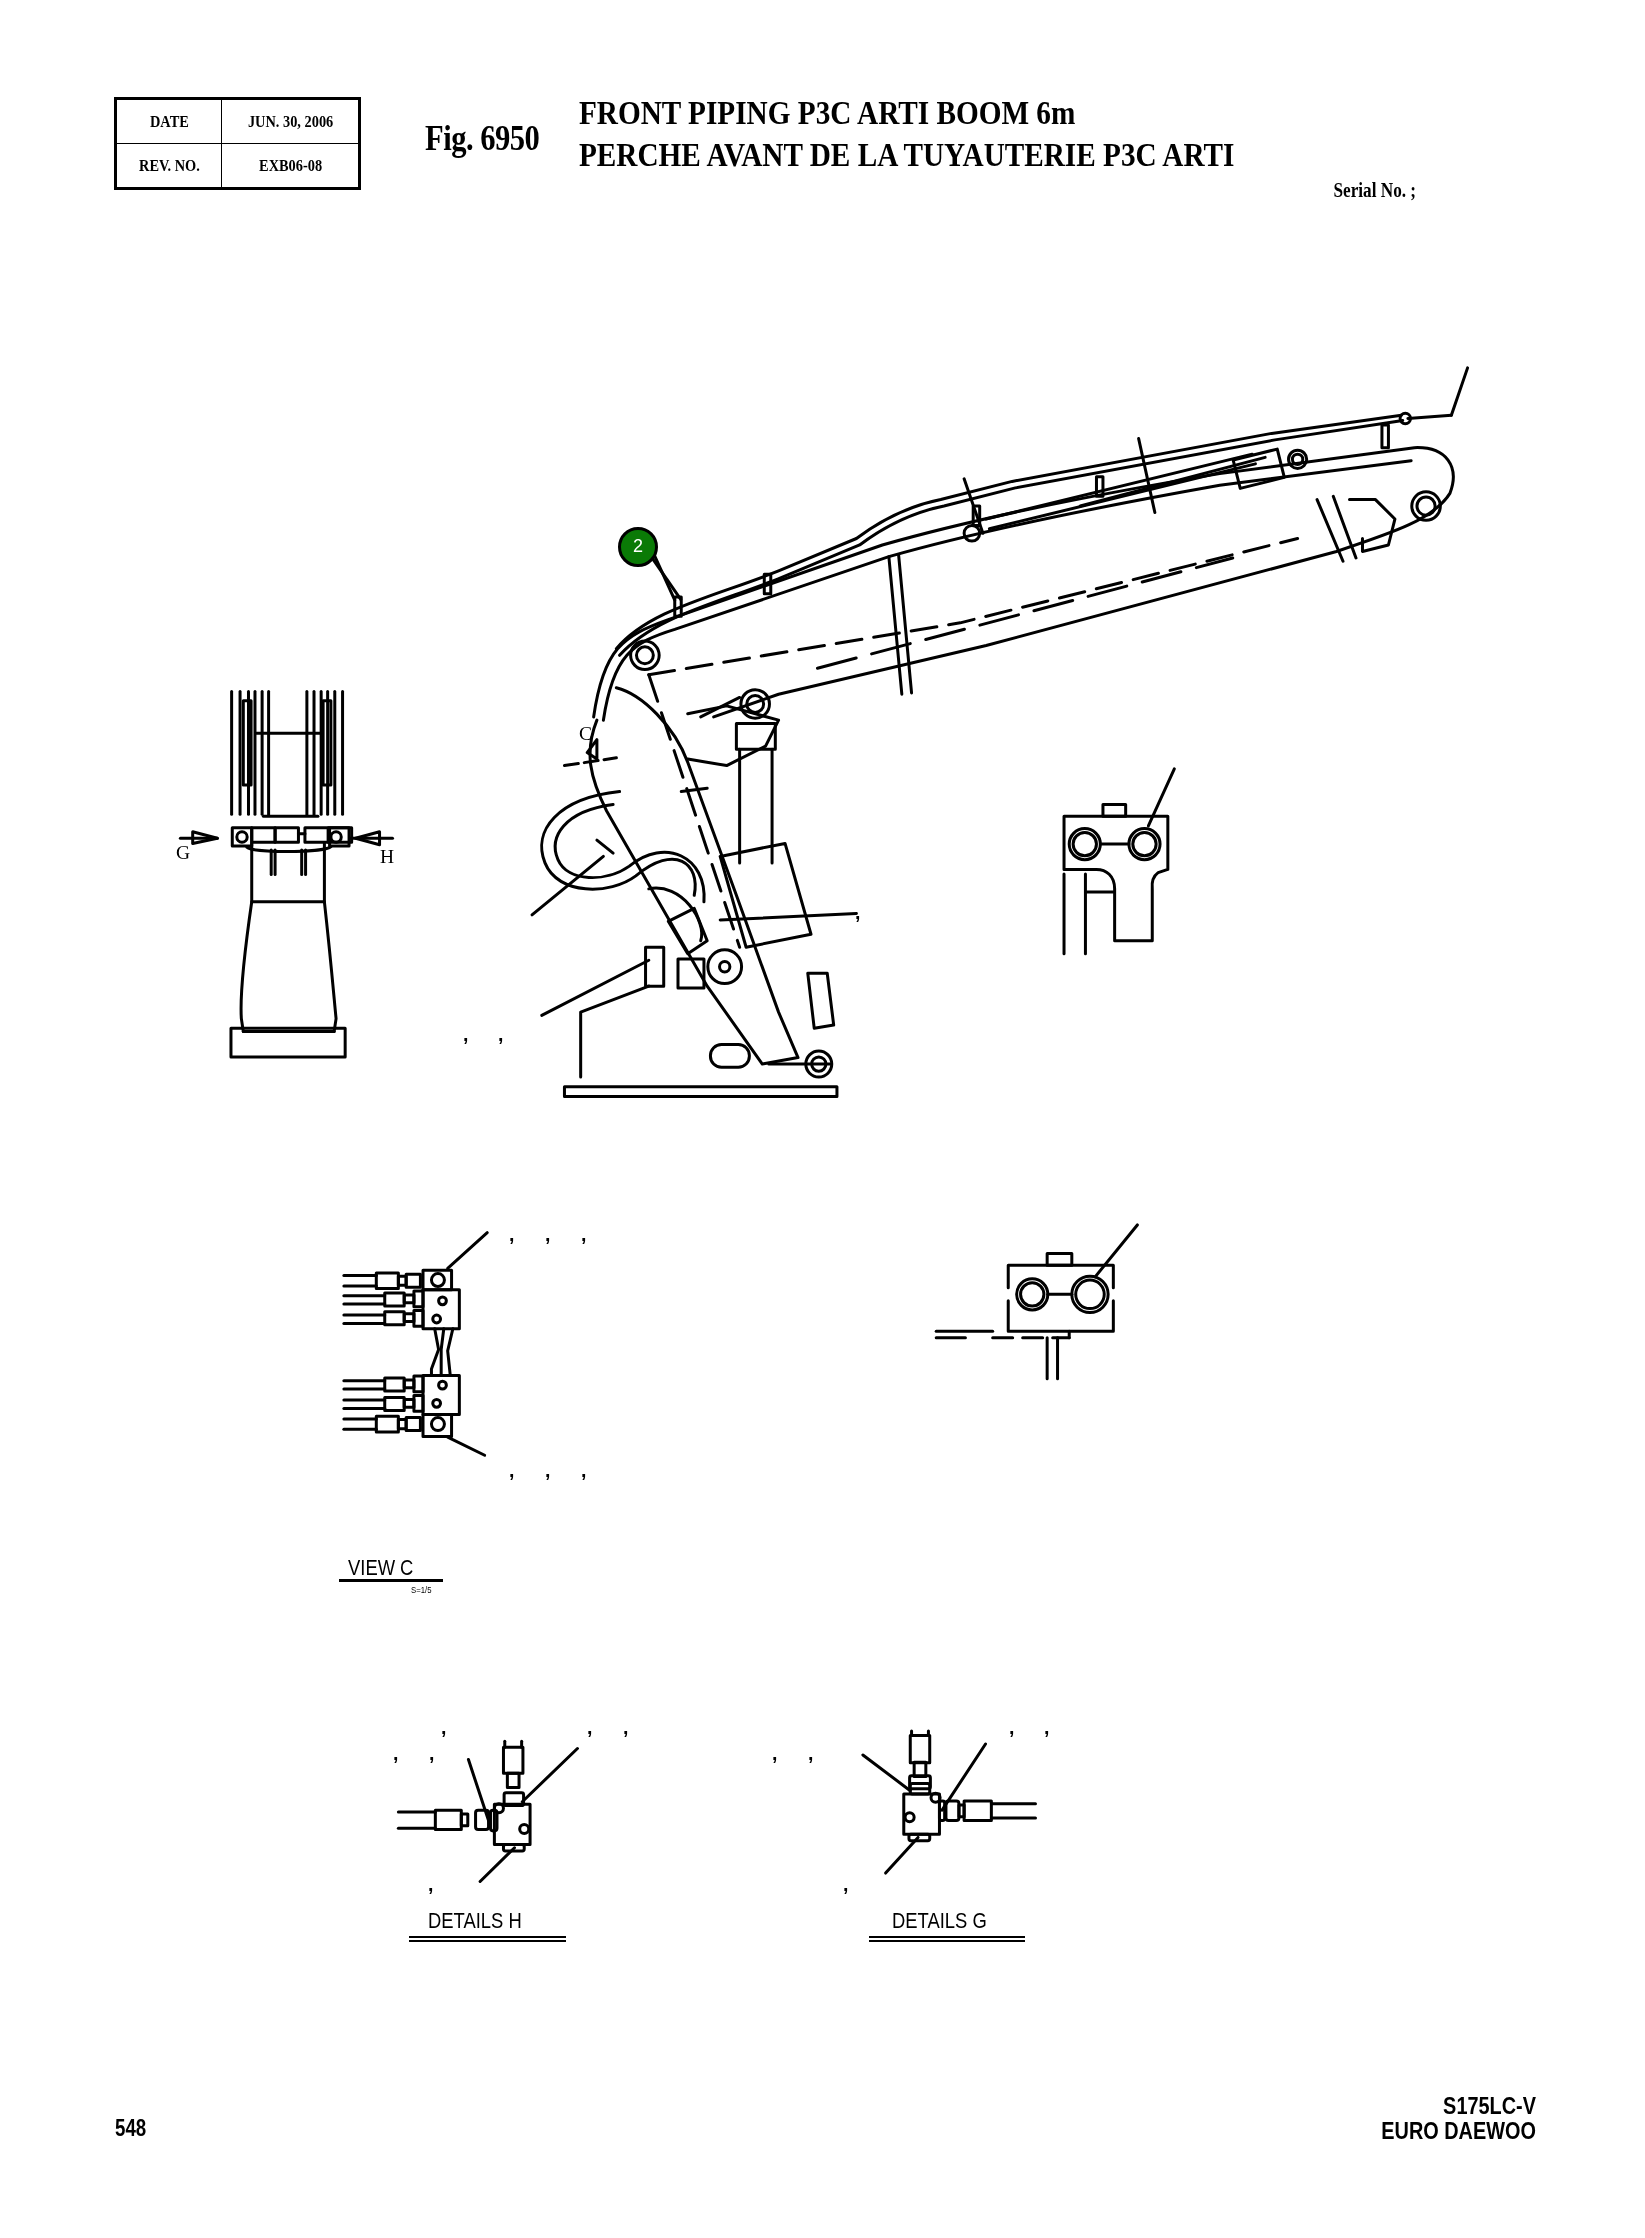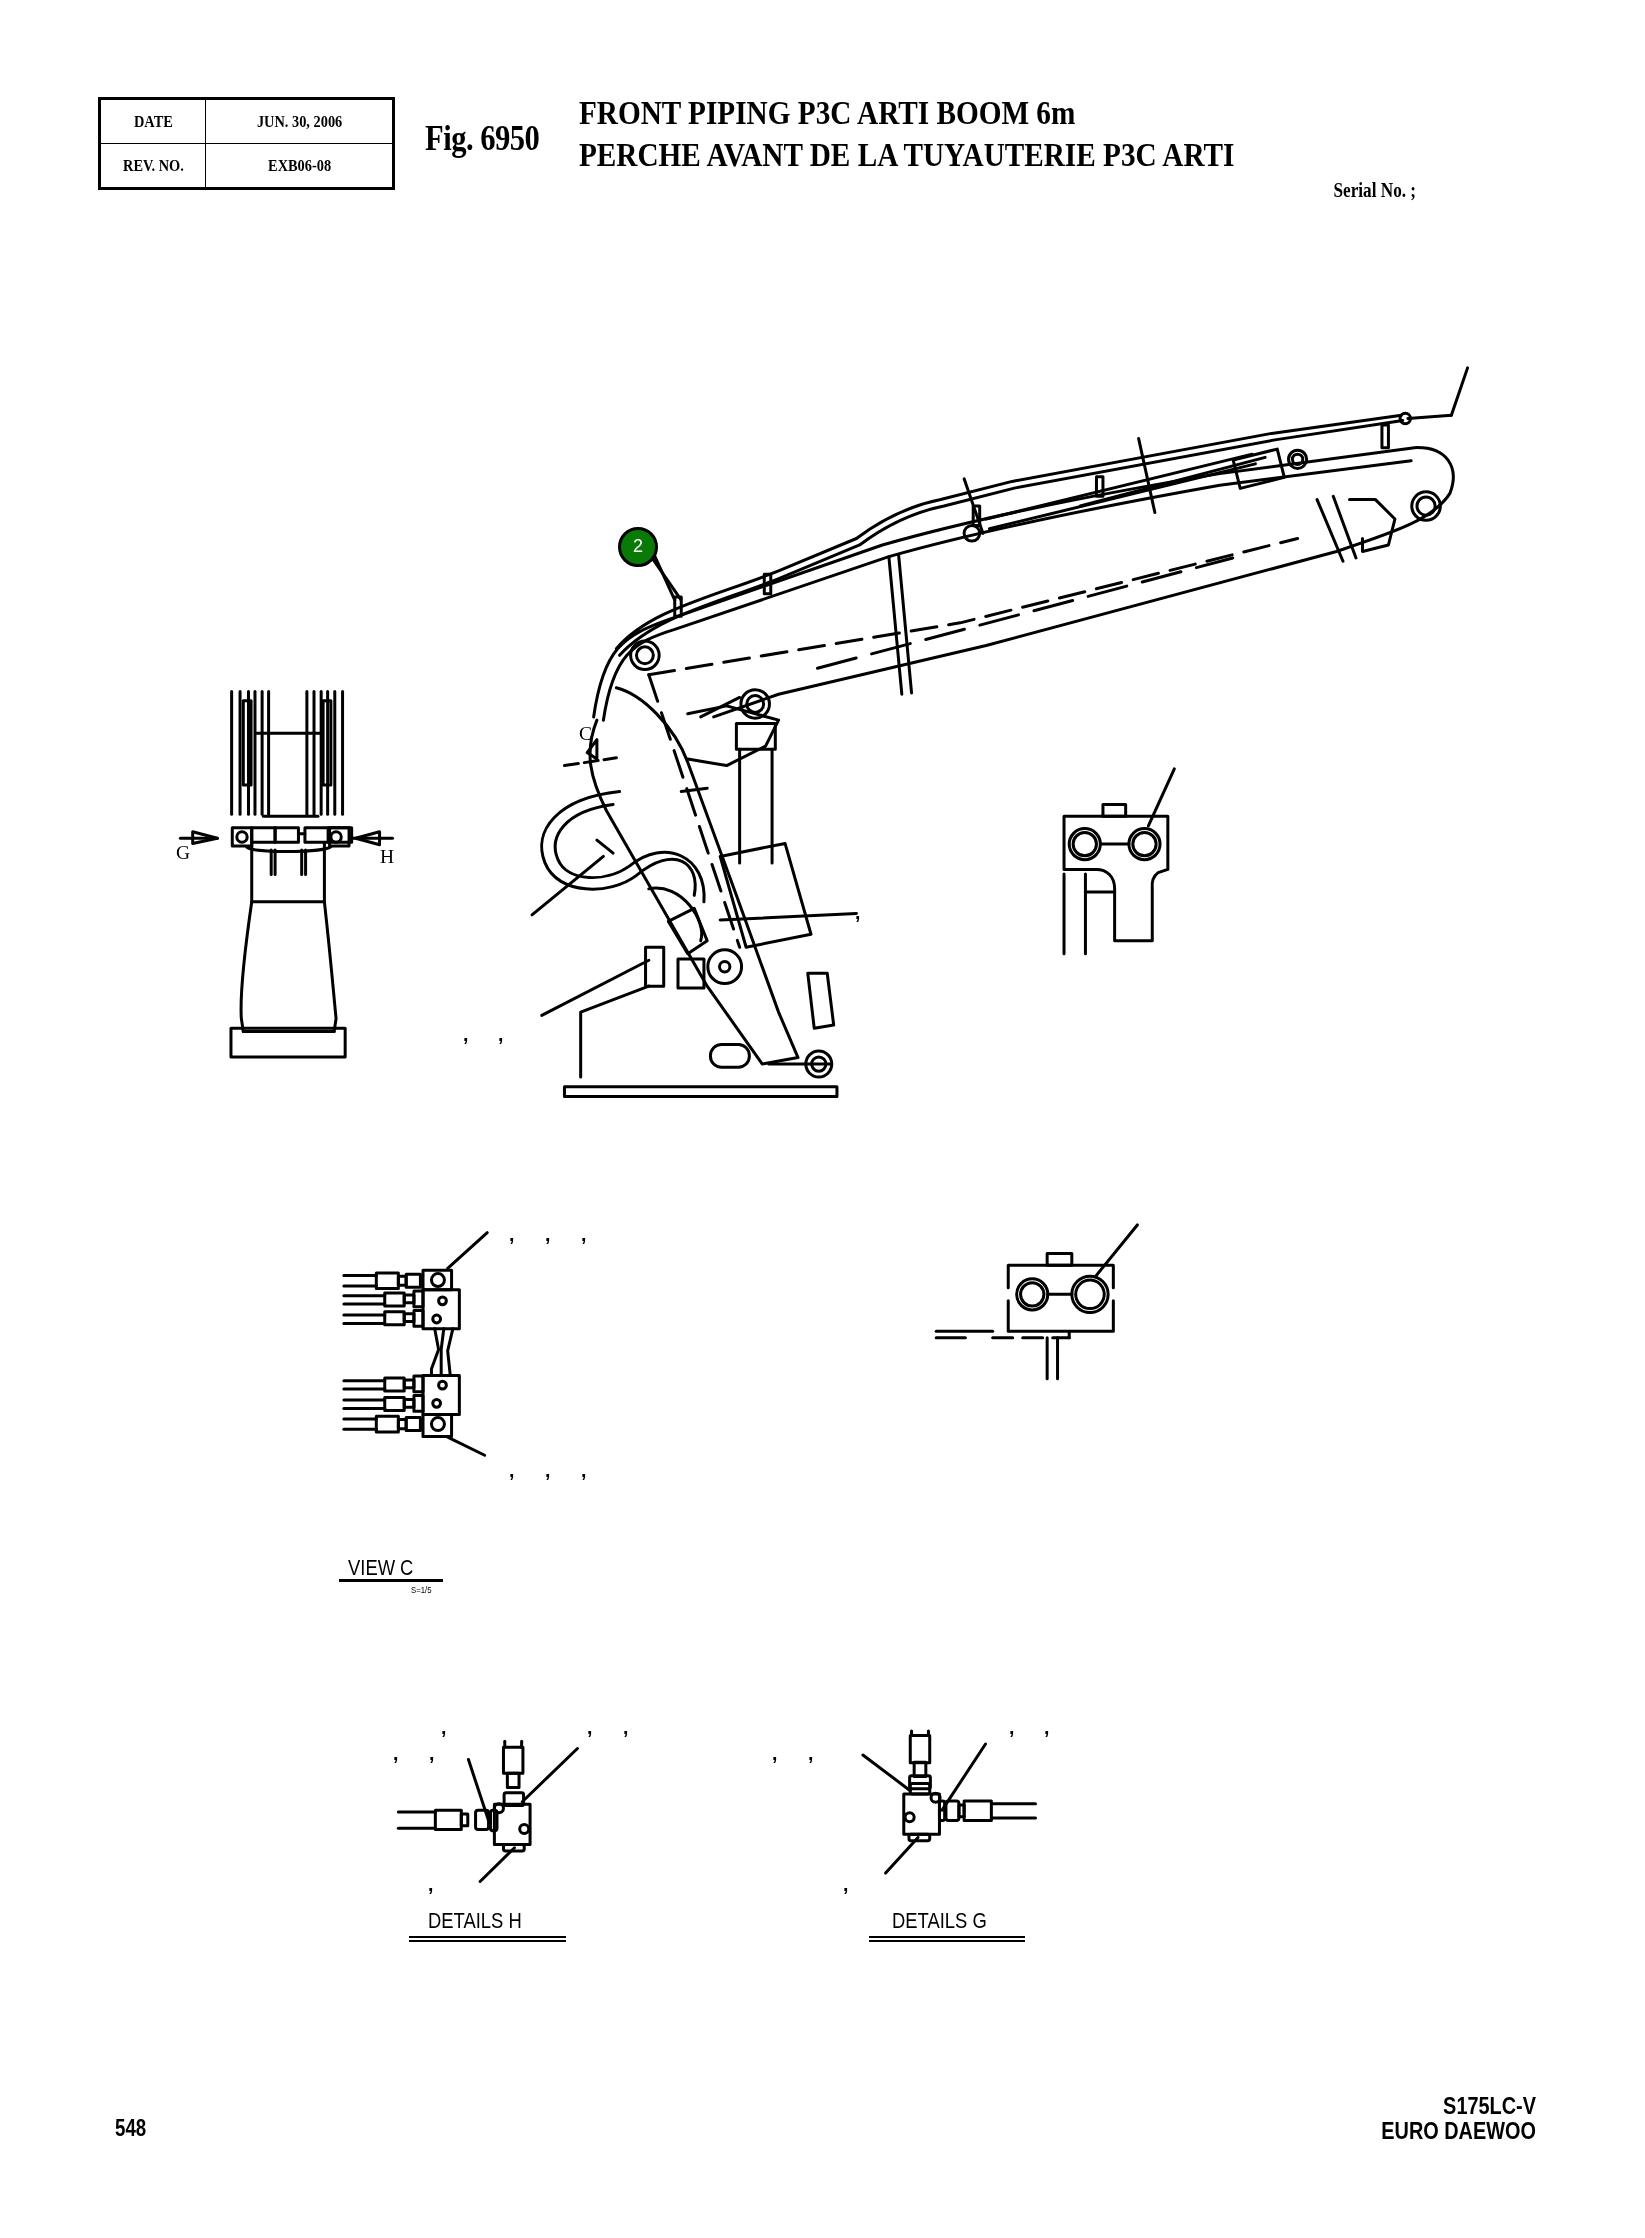--- a/index.html
+++ b/index.html
@@ -1,18 +1,18 @@
 <!DOCTYPE html>
 <html style="font-size:10.4px"><head>
 <meta charset="utf-8">
 <style>
   html, body { margin:0; padding:0; background:#ffffff; }
   body { width:1646px; height:2239px; position:relative; overflow:hidden; font-family:"Liberation Serif", serif; color:#000; }
   .abs { position:absolute; }
-  .rev-table { position:absolute; left:98px; top:97px; width:297px; height:93px; border:3.2px solid #000; box-sizing:border-box; border-collapse:collapse; }
+  .rev-table { position:absolute; left:114px; top:97px; width:247px; height:93px; border:3.2px solid #000; box-sizing:border-box; border-collapse:collapse; }
   .rev-table td { border:1.9px solid #000; font-family:"Liberation Serif", serif; font-weight:bold; font-size:17.5px; text-align:center; padding:0; transform:scaleX(0.82); }
   .rev-table td.lbl { width:104px; }
   .fig-no { left:425px; top:117px; font-size:36px; font-weight:bold; letter-spacing:-0.6px; transform:scaleX(0.85); transform-origin:left top; }
   .title { left:579px; font-size:34px; font-weight:bold; transform:scaleX(0.86); transform-origin:left top; white-space:nowrap; }
   .title.t1 { top:94px; }
   .title.t2 { top:136px; }
   .serial { right:230px; top:179px; font-size:20px; font-weight:bold; transform:scaleX(0.86); transform-origin:right top; }
   .cad-label { font-family:"Liberation Sans", sans-serif; font-size:21.4px; transform:scaleX(0.86); transform-origin:left top; white-space:nowrap; }
   .cad-small { font-family:"Liberation Sans", sans-serif; font-size:9px; transform:scaleX(0.86); transform-origin:left top; }
   .underline { position:absolute; background:#000; }

